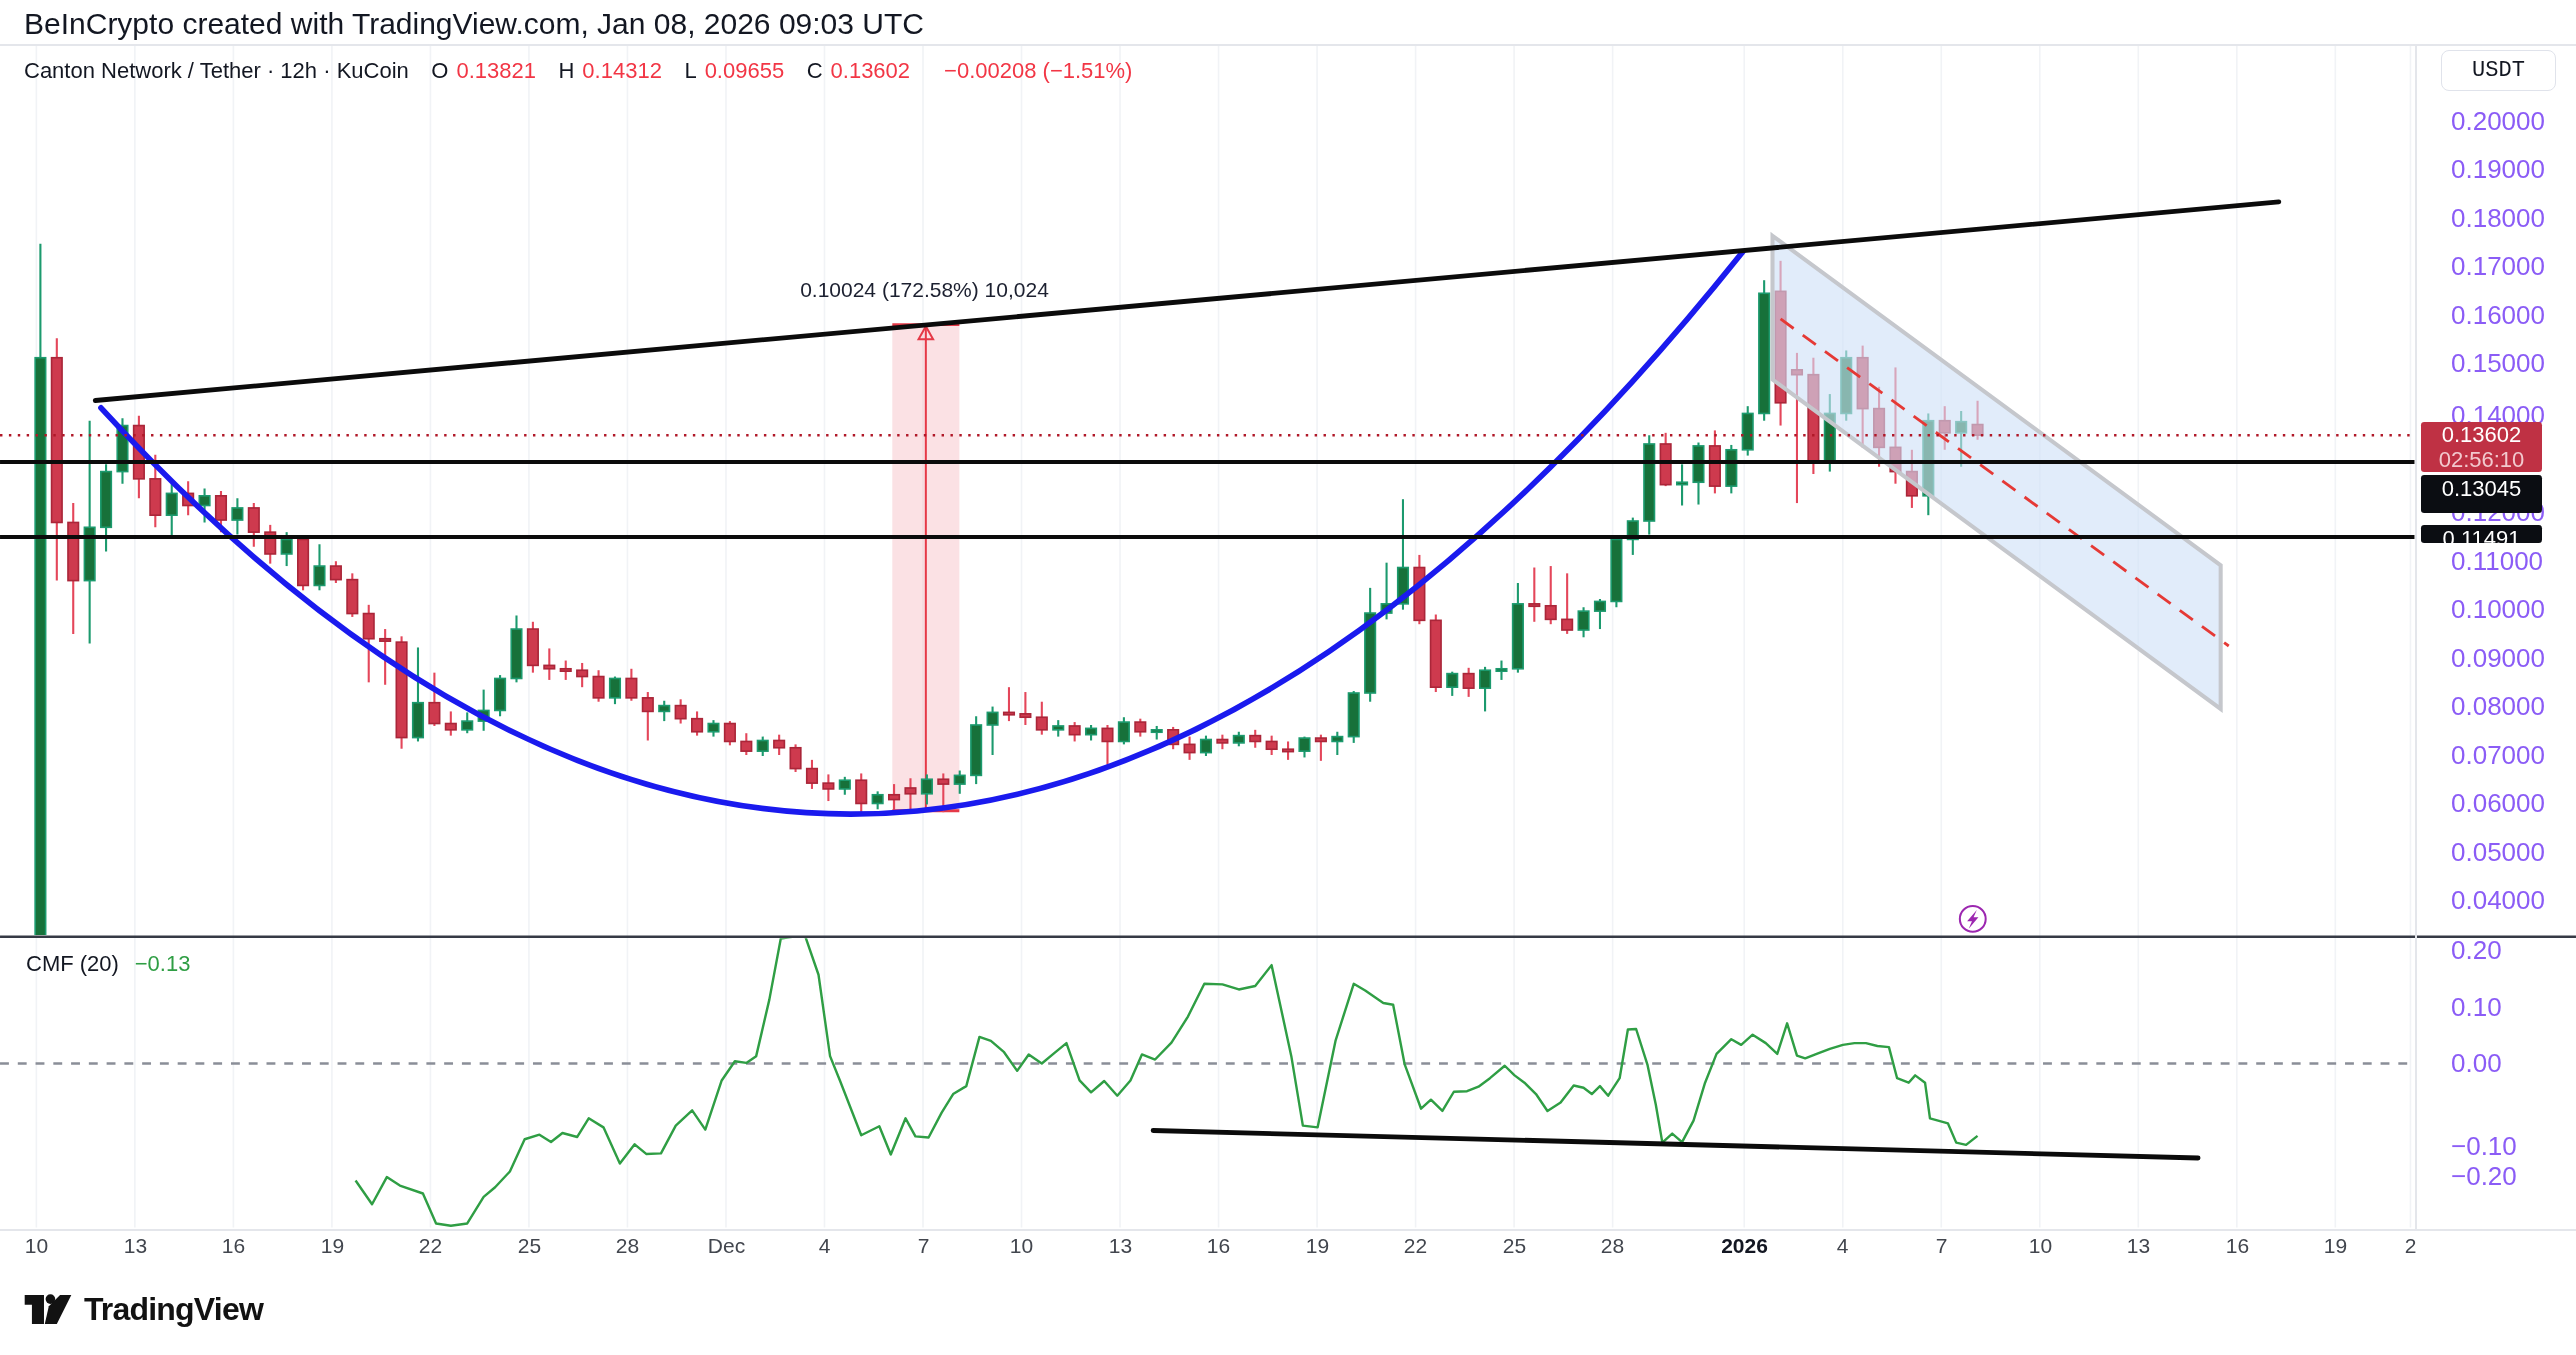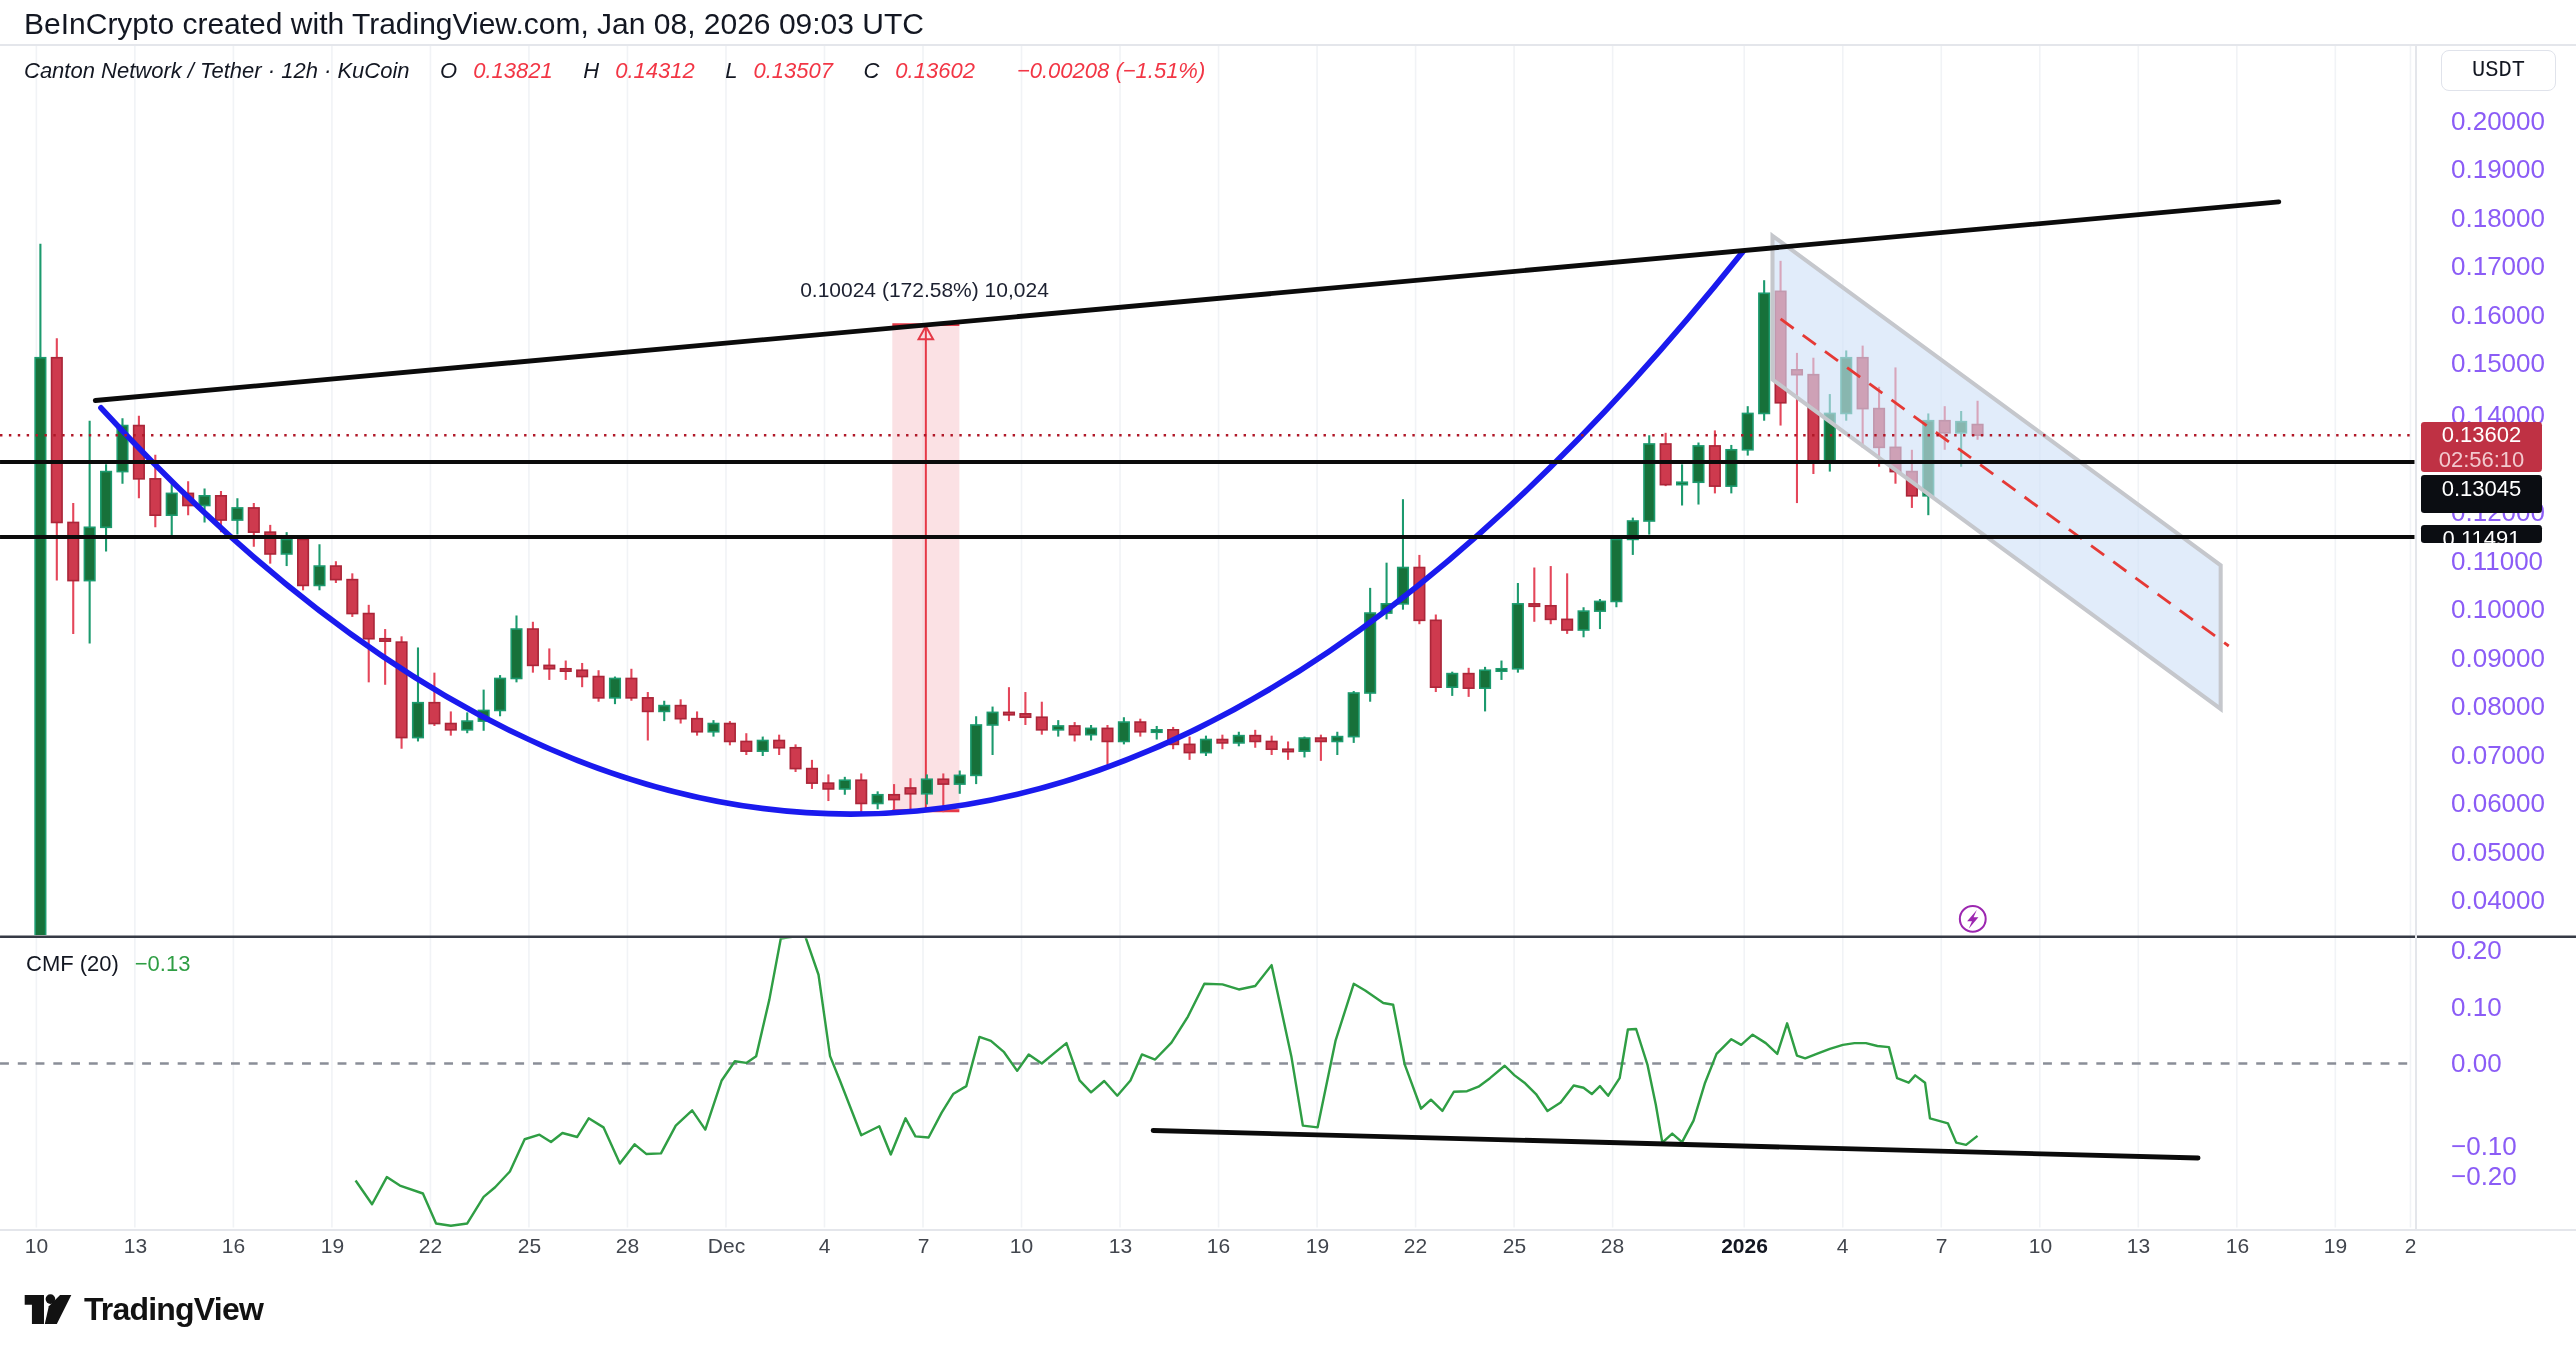--- a/index.html
+++ b/index.html
@@ -1,19 +1,19 @@
 <!DOCTYPE html>
 <html style="font-size:13px"><head>
 <meta charset="utf-8">
 <style>
   html,body{margin:0;padding:0;background:#fff;}
   .page{position:relative;width:2576px;height:1355px;background:#fff;overflow:hidden;
         font-family:"Liberation Sans","DejaVu Sans",sans-serif;color:#131722;}
   .watermark{position:absolute;left:24px;top:6.5px;font-size:30px;color:#131722;}
-  .legend{position:absolute;left:24px;top:58px;font-size:22px;display:flex;gap:16px;font-style:italic;}
+  .legend{position:absolute;left:24px;top:58px;font-size:22px;display:flex;gap:8px;}
   .legend .sym{color:#131722;}
   .legend .k{color:#131722;margin-left:14.5px;}
   .legend .v{color:#f23645;}
   .legend .chg{color:#f23645;margin-left:26px;}
   #chart-svg{position:absolute;left:0;top:0;}
   .usdt-btn{position:absolute;left:2441px;top:50px;width:113px;height:39px;border:1.6px solid #e0e3eb;
             border-radius:8px;display:flex;align-items:center;justify-content:center;font-size:22px;color:#131722;background:#fff;font-family:Liberation Mono, monospace;}
   .ptick{position:absolute;left:2451px;width:121px;font-size:26px;color:#8b5cf6;line-height:22.6px;}
   .ttick{position:absolute;top:1234px;width:65px;text-align:center;font-size:21px;color:#42464e;}
   .ttick.bold{font-weight:bold;color:#131722;}
@@ -337,21 +337,21 @@
 
   <div class="watermark">BeInCrypto created with TradingView.com, Jan 08, 2026 09:03 UTC</div>
 
   <div class="legend">
     <span class="sym">Canton Network / Tether · 12h · KuCoin</span>
     <span class="k">O</span>
       <span class="v">0.13821</span>
     <span class="k">H</span>
       <span class="v">0.14312</span>
     <span class="k">L</span>
-      <span class="v">0.13507</span>
+      <span class="v">0.09655</span>
     <span class="k">C</span>
       <span class="v">0.13602</span>
     <span class="chg">−0.00208 (−1.51%)</span>
   </div>
 
   <div class="cmf-legend">
     <span>CMF</span>
     <span>(20)</span>
     <span class="val">−0.13</span>
   </div>

